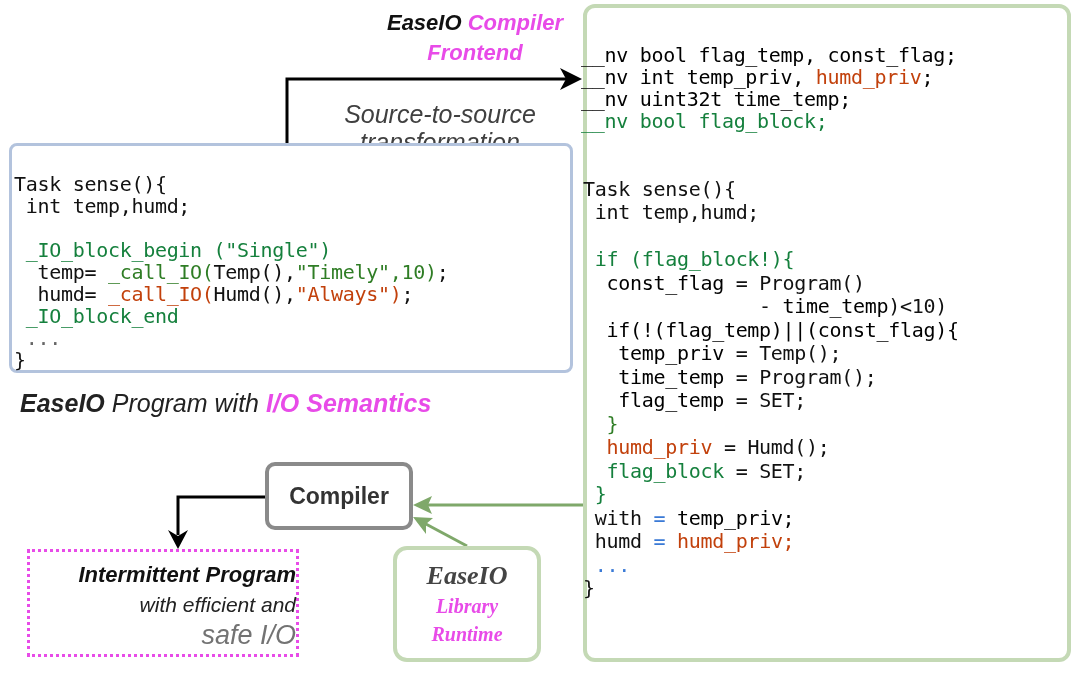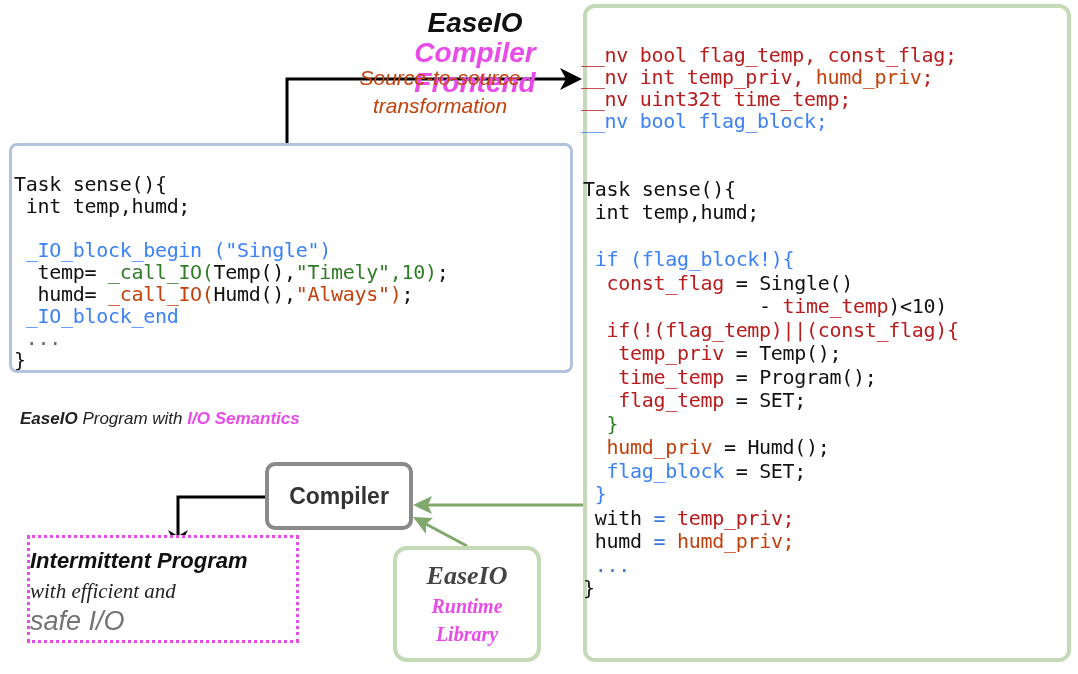--- a/index.html
+++ b/index.html
@@ -1,34 +1,34 @@
 <!DOCTYPE html>
 <html><head>
 <meta charset="utf-8">
 <style>
   html, body { margin:0; padding:0; background:#ffffff; }
   body { width:1078px; height:674px; position:relative; overflow:hidden; font-family:"DejaVu Sans", sans-serif; }
   .abs { position:absolute; }
   .code { font-family:"DejaVu Sans Mono", monospace; font-size:20px; line-height:22px; white-space:pre; color:#111; letter-spacing:-0.3px; }
-  .red { color:#3b82f6; }
-  .green { color:#b91c1c; }
+  .red { color:#15803d; }
+  .green { color:#000000; }
   .dgreen { color:#2f7d25; }
   .blue { color:#c2410c; }
   .lblue { color:#3a7ad6; }
   .black { color:#111; }
   .mag { color:#e84be8; }
   .bold { font-weight:bold; }
   .ital { font-style:italic; }
   .sans { font-family:"Liberation Sans", sans-serif; }
   .serif { font-family:"Liberation Serif", serif; }
   #src-box { left:9px; top:143px; width:564px; height:230px; border:3px solid #b3c3dd; border-radius:8px; box-sizing:border-box; background:#fff; }
   #out-box { left:583px; top:4px; width:488px; height:658px; border:4px solid #c4d9b5; border-radius:12px; box-sizing:border-box; background:#fff; }
   #compiler-box { left:265px; top:462px; width:148px; height:68px; border:4px solid #8a8a8a; border-radius:10px; box-sizing:border-box; background:#fff; display:flex; align-items:center; justify-content:center; }
   #runtime-box { left:393px; top:546px; width:148px; height:116px; border:4px solid #c4d9b5; border-radius:14px; box-sizing:border-box; background:#fff; text-align:center; }
-  #intermittent-box { left:27px; top:535px; width:272px; height:108px; border:3px dotted #e84be8; box-sizing:border-box; background:#fff; text-align:left; }
+  #intermittent-box { left:27px; top:549px; width:272px; height:108px; border:3px dotted #e84be8; box-sizing:border-box; background:#fff; text-align:right; }
   svg#arrows { position:absolute; left:0; top:0; }
 </style>
 </head>
 <body>
 
 <svg id="arrows" width="1078" height="674">
   <defs>
     <marker id="ah-black" markerWidth="10" markerHeight="10" refX="8" refY="5" orient="auto" markerUnits="userSpaceOnUse">
       <path d="M0,0 L10,5 L0,10 Z" fill="#000"></path>
     </marker>
@@ -46,63 +46,63 @@
   <line x1="583" y1="505" x2="425" y2="505" stroke="#7fa86a" stroke-width="3"></line>
   <path d="M413,505 L432,496 L428,505 L432,514 Z" fill="#7fa86a"></path>
 
   <line x1="467" y1="546" x2="424" y2="523" stroke="#7fa86a" stroke-width="3"></line>
   <path d="M413,517 L433,518 L426,524 L426,534 Z" fill="#7fa86a"></path>
 
   <path d="M265,497 L178,497 L178,535" stroke="#000" stroke-width="3" fill="none"></path>
   <path d="M168,530 L178,549 L188,530 L178,536 Z" fill="#000"></path>
 </svg>
 
-<div class="abs sans ital bold" style="left:370px; top:8px; width:210px; text-align:center; font-size:28px; line-height:30px;">
+<div class="abs sans ital bold" style="left:370px; top:8px; width:210px; text-align:center; font-size:22px; line-height:30px;">
   <span class="black">EaseIO</span>
   <span class="mag">Compiler</span><br>
   <span class="mag">Frontend</span>
 </div>
-<div class="abs sans ital" style="left:300px; top:64px; width:280px; text-align:center; font-size:21px; line-height:28px; color:#c2410c;">
+<div class="abs sans ital" style="left:300px; top:100px; width:280px; text-align:center; font-size:25px; line-height:28px; color:#404040;">
   <span>Source-to-source</span><br>
   <span>transformation</span>
 </div>
 
 <div id="src-box" class="abs">
   <div class="code abs" style="left:2px; top:5px;">
 <span>Task sense(){</span>
 <span> int temp,humd;</span>
 
 <span class="red"> _IO_block_begin ("Single")</span>
 <span><span>  temp= </span><span class="dgreen">_call_IO(</span><span>Temp(),</span><span class="dgreen">"Timely",10)</span><span>;</span></span>
 <span><span>  humd= </span><span class="blue">_call_IO(</span><span>Humd(),</span><span class="blue">"Always")</span><span>;</span></span>
 <span class="red"> _IO_block_end</span>
 <span style="color:#666"> ...</span>
 <span>}</span>
   </div>
 </div>
 
-<div class="abs sans ital" style="left:20px; top:409px; width:540px; font-size:17px; color:#222;">
+<div class="abs sans ital" style="left:20px; top:389px; width:540px; font-size:25px; color:#222;">
   <span class="bold">EaseIO</span>
   <span>Program with</span>
   <span class="bold mag">I/O Semantics</span>
 </div>
 
 <div id="out-box" class="abs">
   <div class="code abs" style="left:-6px; top:14px;">
 <span class="green">__nv bool flag_temp, const_flag;</span>
 <span><span class="green">__nv int temp_priv, </span><span class="blue">humd_priv</span><span class="green">;</span></span>
 <span class="green">__nv uint32t time_temp;</span>
 <span class="red">__nv bool flag_block;</span>
   </div>
   <div class="code abs" style="left:-4px; top:146px; line-height:23.5px;">
 <span>Task sense(){</span>
 <span> int temp,humd;</span>
 
 <span class="red"> if (flag_block!){</span>
-<span><span class="green">  const_flag</span><span> = Single()</span></span>
+<span><span class="green">  const_flag</span><span> = Program()</span></span>
 <span><span>               - </span><span class="green">time_temp</span><span>)&lt;10)</span></span>
 <span class="green">  if(!(flag_temp)||(const_flag){</span>
 <span><span class="green">   temp_priv</span><span> = Temp();</span></span>
 <span><span class="green">   time_temp</span><span> = Program();</span></span>
 <span><span class="green">   flag_temp</span><span> = SET;</span></span>
 <span class="dgreen">  }</span>
 <span><span class="blue">  humd_priv</span><span> = Humd();</span></span>
 <span><span class="red">  flag_block</span><span> = SET;</span></span>
 <span class="red"> }</span>
 <span><span> with</span><span class="lblue"> = </span><span class="green">temp_priv;</span></span>
@@ -111,21 +111,21 @@
 <span>}</span>
   </div>
 </div>
 
 <div id="compiler-box" class="abs">
   <span class="sans bold" style="font-size:23px; color:#333;">Compiler</span>
 </div>
 
 <div id="runtime-box" class="abs">
   <div class="serif ital bold" style="font-size:26px; color:#444; margin-top:10px; line-height:32px;">EaseIO</div>
+  <div class="serif ital bold mag" style="font-size:20px; line-height:28px;">Library</div>
   <div class="serif ital bold mag" style="font-size:20px; line-height:28px;">Runtime</div>
-  <div class="serif ital bold mag" style="font-size:20px; line-height:28px;">Library</div>
 </div>
 
 <div id="intermittent-box" class="abs">
   <div class="sans ital bold" style="font-size:22px; color:#111; margin-top:8px; line-height:30px;">Intermittent Program</div>
-  <div class="sans ital" style="font-size:21px; color:#222; line-height:30px;font-family:Liberation Serif, serif;">with efficient and</div>
+  <div class="sans ital" style="font-size:21px; color:#222; line-height:30px;">with efficient and</div>
   <div class="sans ital" style="font-size:27px; color:#737373; line-height:30px;">safe I/O</div>
 </div>
 
 </body></html>

